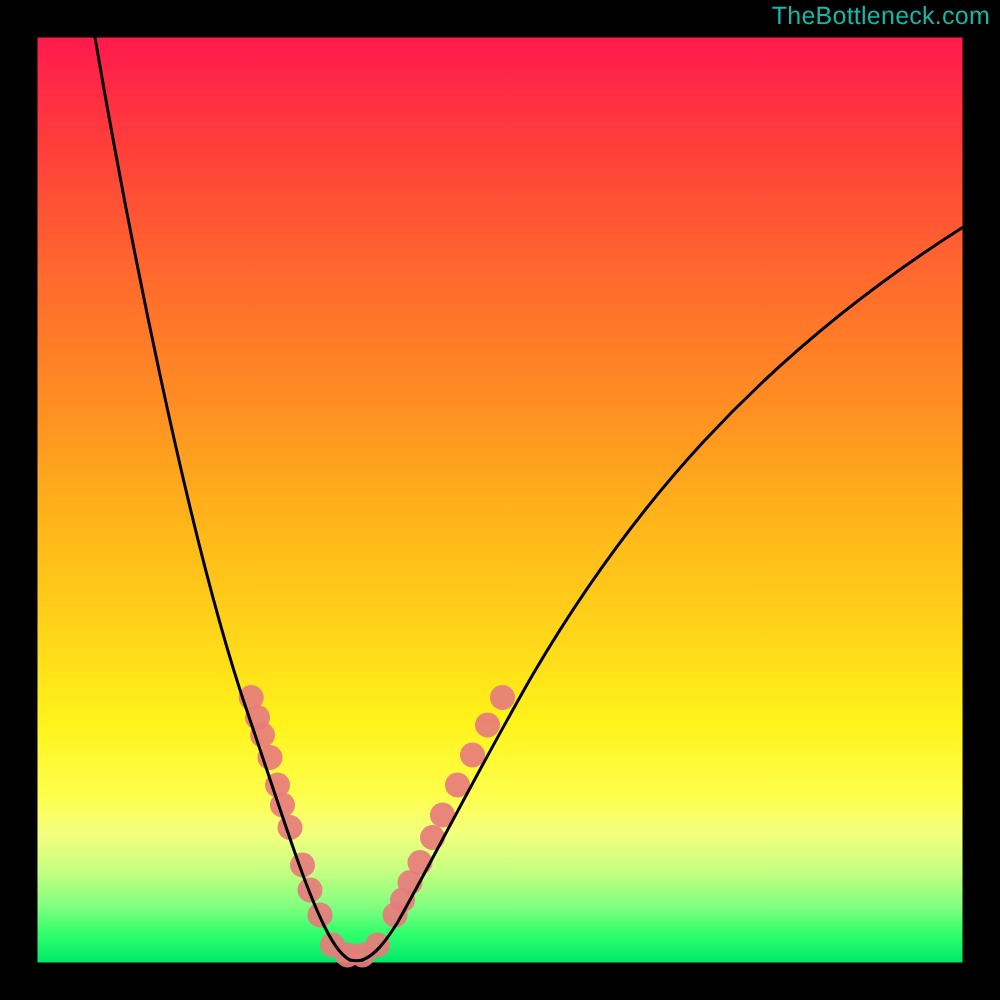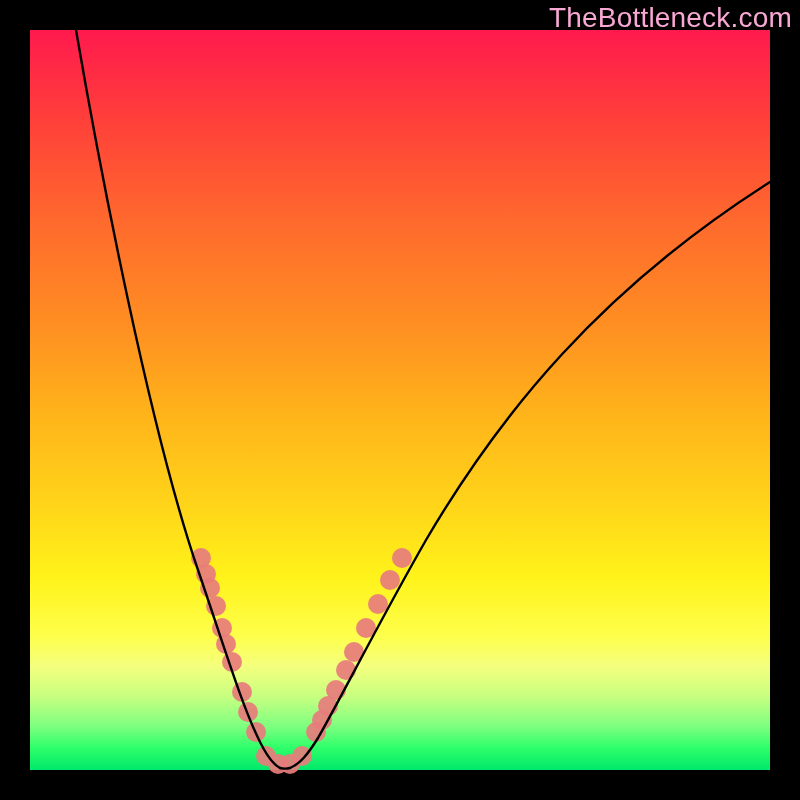--- a/index.html
+++ b/index.html
@@ -36,22 +36,22 @@
       #c8ff80 90%,
       #80ff80 94%,
       #2eff6a 97%,
       #00e86a 100%
     );
   }
   .watermark {
     position: absolute;
     top: 2px;
     right: 8px;
-    color: #f9a8d4;
-    font-size: 28px;
+    color: #14b8a6;
+    font-size: 20px;
     font-weight: 400;
     letter-spacing: 0.2px;
     user-select: none;
   }
   svg.curve {
     position: absolute;
     inset: 0;
     width: 740px;
     height: 740px;
     overflow: visible;

